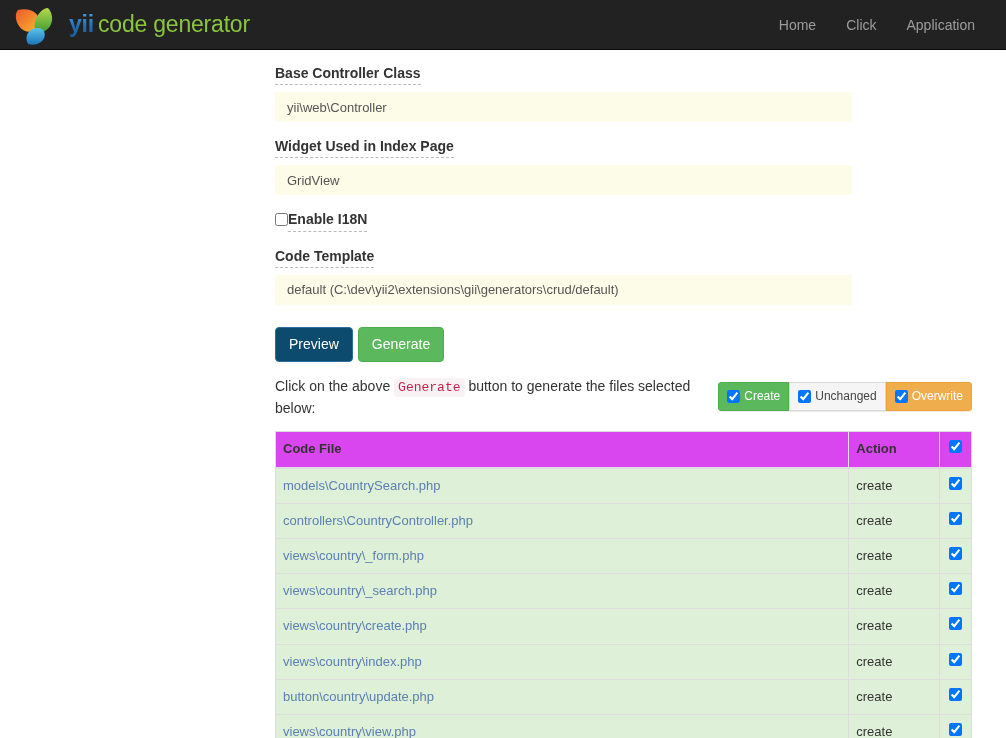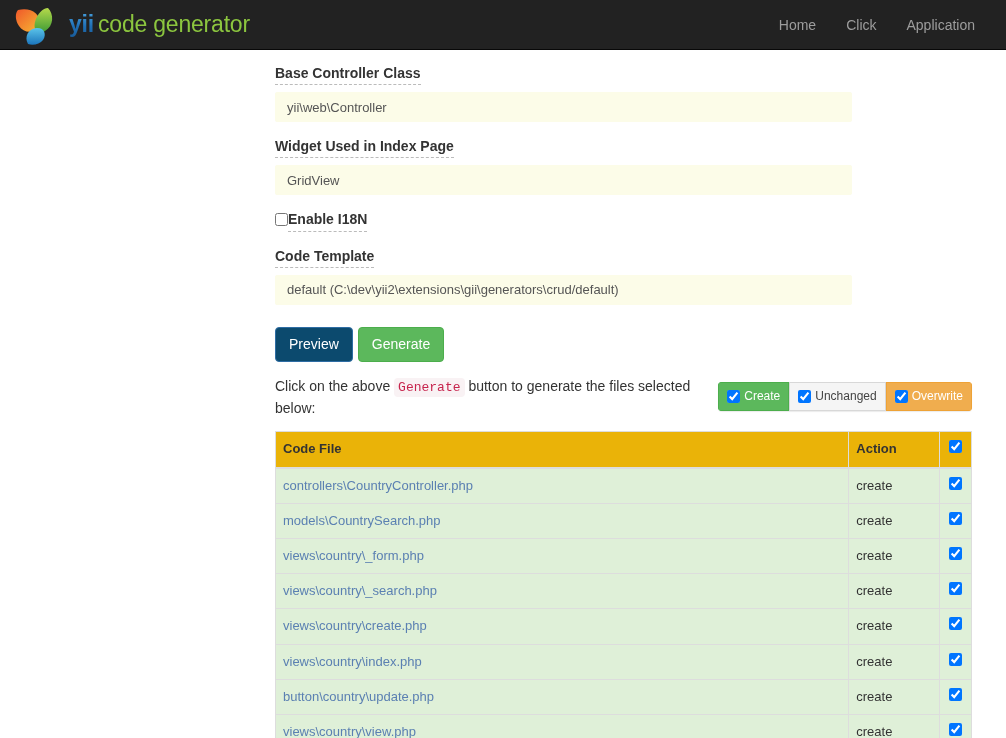--- a/index.html
+++ b/index.html
@@ -170,21 +170,21 @@
     background: #ffffff;
   }
   .file-table th, .file-table td {
     border: 1px solid #dddddd;
     padding: 8px 7px;
     text-align: left;
     vertical-align: middle;
     line-height: 1.4;
   }
   .file-table thead th {
-    background: #eab308;
+    background: #d946ef;
     font-weight: bold;
     color: #333333;
     border-bottom-width: 2px;
     border-bottom-color: #dddddd;
   }
   .file-table tbody tr { background: #dff0d8; }
   .col-file { width: 570px; }
   .col-action { width: 90px; }
   .col-check { width: 32px; text-align: center !important; padding: 8px 4px !important; }
   .file-link {
@@ -282,26 +282,26 @@
       <tr>
         <th class="col-file">Code File</th>
         <th class="col-action">Action</th>
         <th class="col-check">
           <input type="checkbox" checked="" style="">
         </th>
       </tr>
     </thead>
     <tbody id="file-rows">
         <tr>
+          <td class="col-file"><a class="file-link">models\CountrySearch.php</a></td>
+          <td class="col-action action-cell">create</td>
+          <td class="col-check"><input type="checkbox" checked="" style=""></td>
+        </tr>
+        <tr>
           <td class="col-file"><a class="file-link">controllers\CountryController.php</a></td>
-          <td class="col-action action-cell">create</td>
-          <td class="col-check"><input type="checkbox" checked="" style=""></td>
-        </tr>
-        <tr>
-          <td class="col-file"><a class="file-link">models\CountrySearch.php</a></td>
           <td class="col-action action-cell">create</td>
           <td class="col-check"><input type="checkbox" checked="" style=""></td>
         </tr>
         <tr>
           <td class="col-file"><a class="file-link">views\country\_form.php</a></td>
           <td class="col-action action-cell">create</td>
           <td class="col-check"><input type="checkbox" checked="" style=""></td>
         </tr>
         <tr>
           <td class="col-file"><a class="file-link">views\country\_search.php</a></td>

